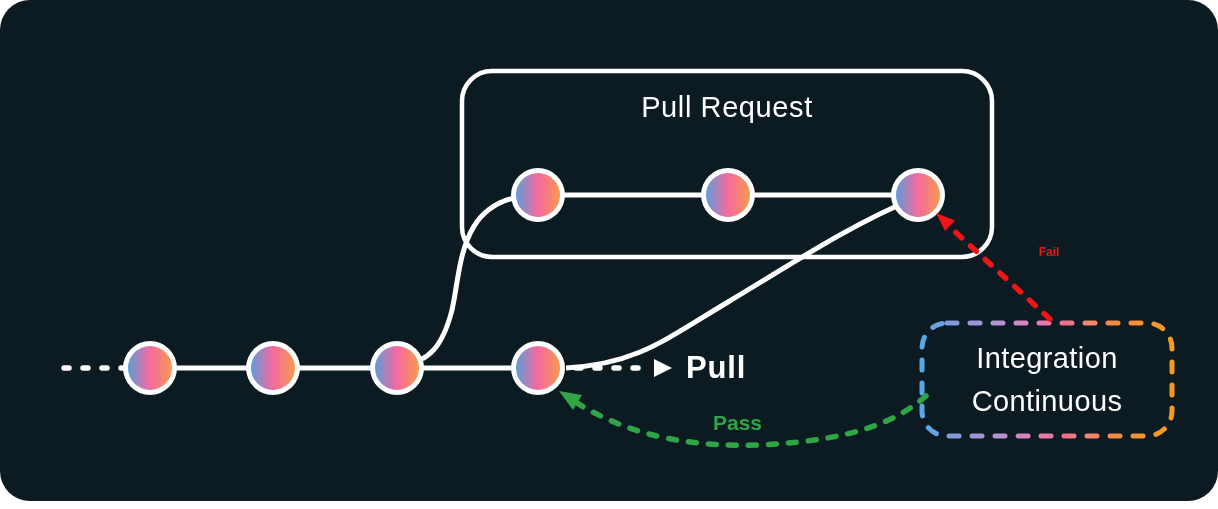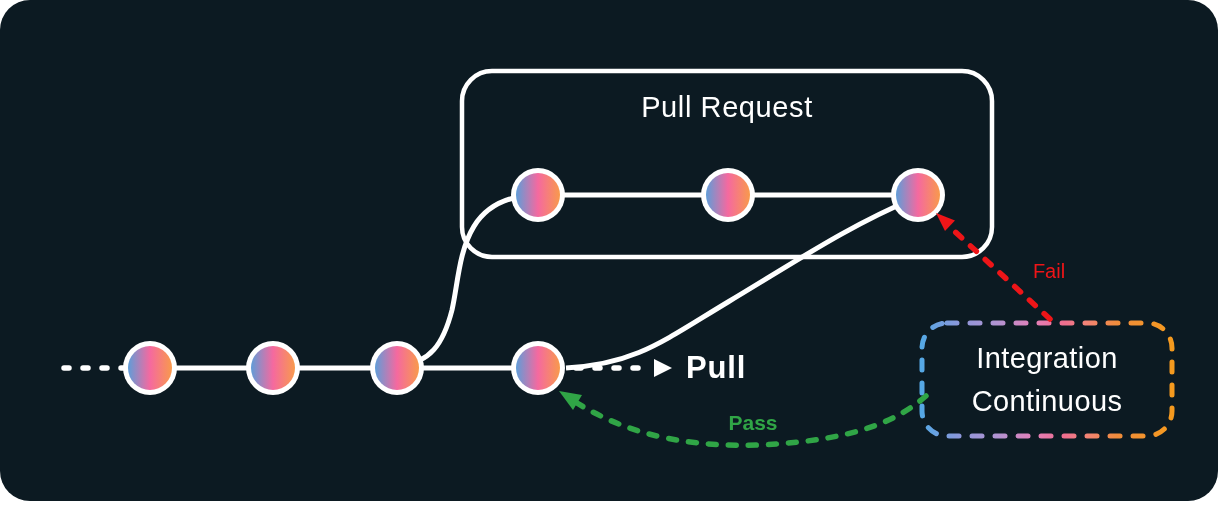--- a/index.html
+++ b/index.html
@@ -54,32 +54,31 @@
     align-items: center;
     justify-content: center;
     font-size: 29px;
     font-weight: 500;
     line-height: 1.45;
     letter-spacing: 0.4px;
     text-align: center;
   }
   .fail-label {
     left: 1017px;
-    top: 261px;
+    top: 246px;
     width: 64px;
     text-align: center;
-    font-size: 20px;
-    font-weight: 400;
+    font-size: 12px;
+    font-weight: 700;
     color: #ee1518;
   }
   .pass-label {
     left: 713px;
     top: 412px;
     width: 80px;
-    text-align: center;
     font-size: 21px;
     font-weight: 600;
     color: #30a546;
   }
 </style>
 </head>
 <body>
 
 <div class="canvas">
 

